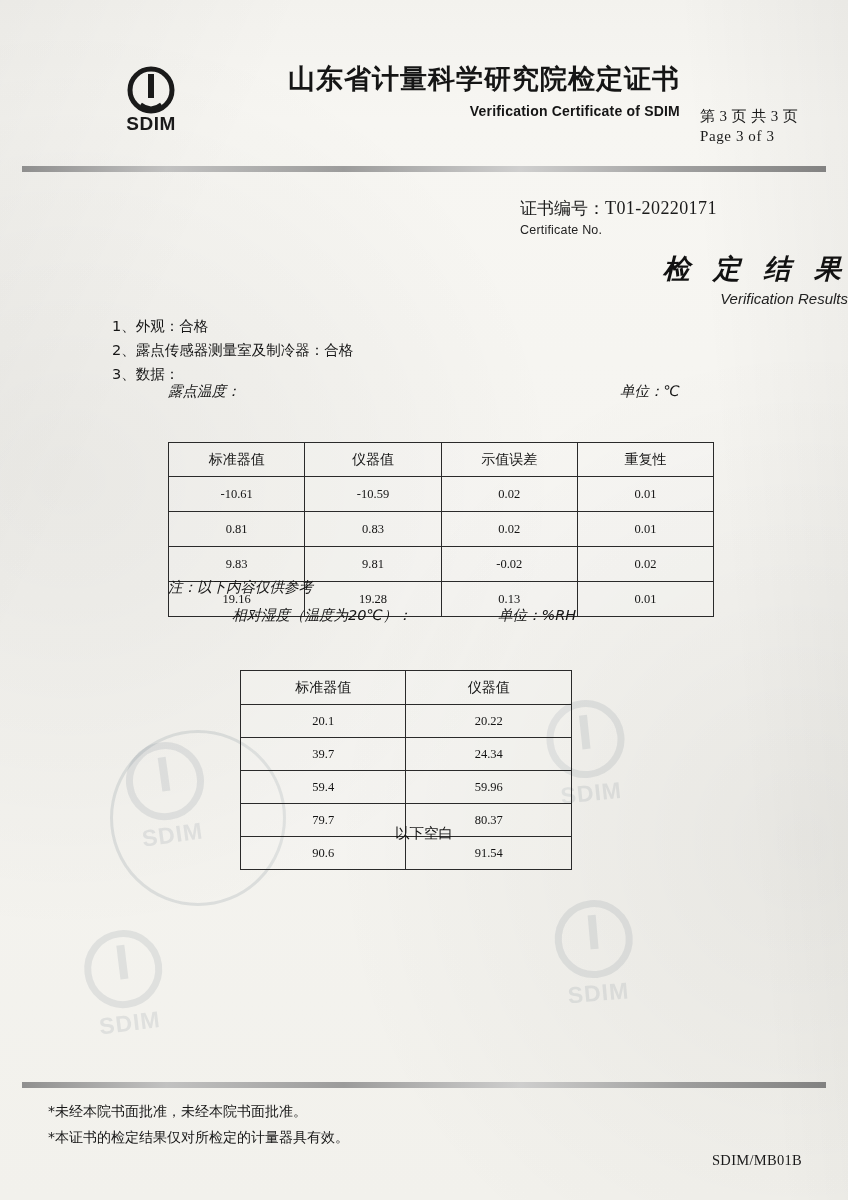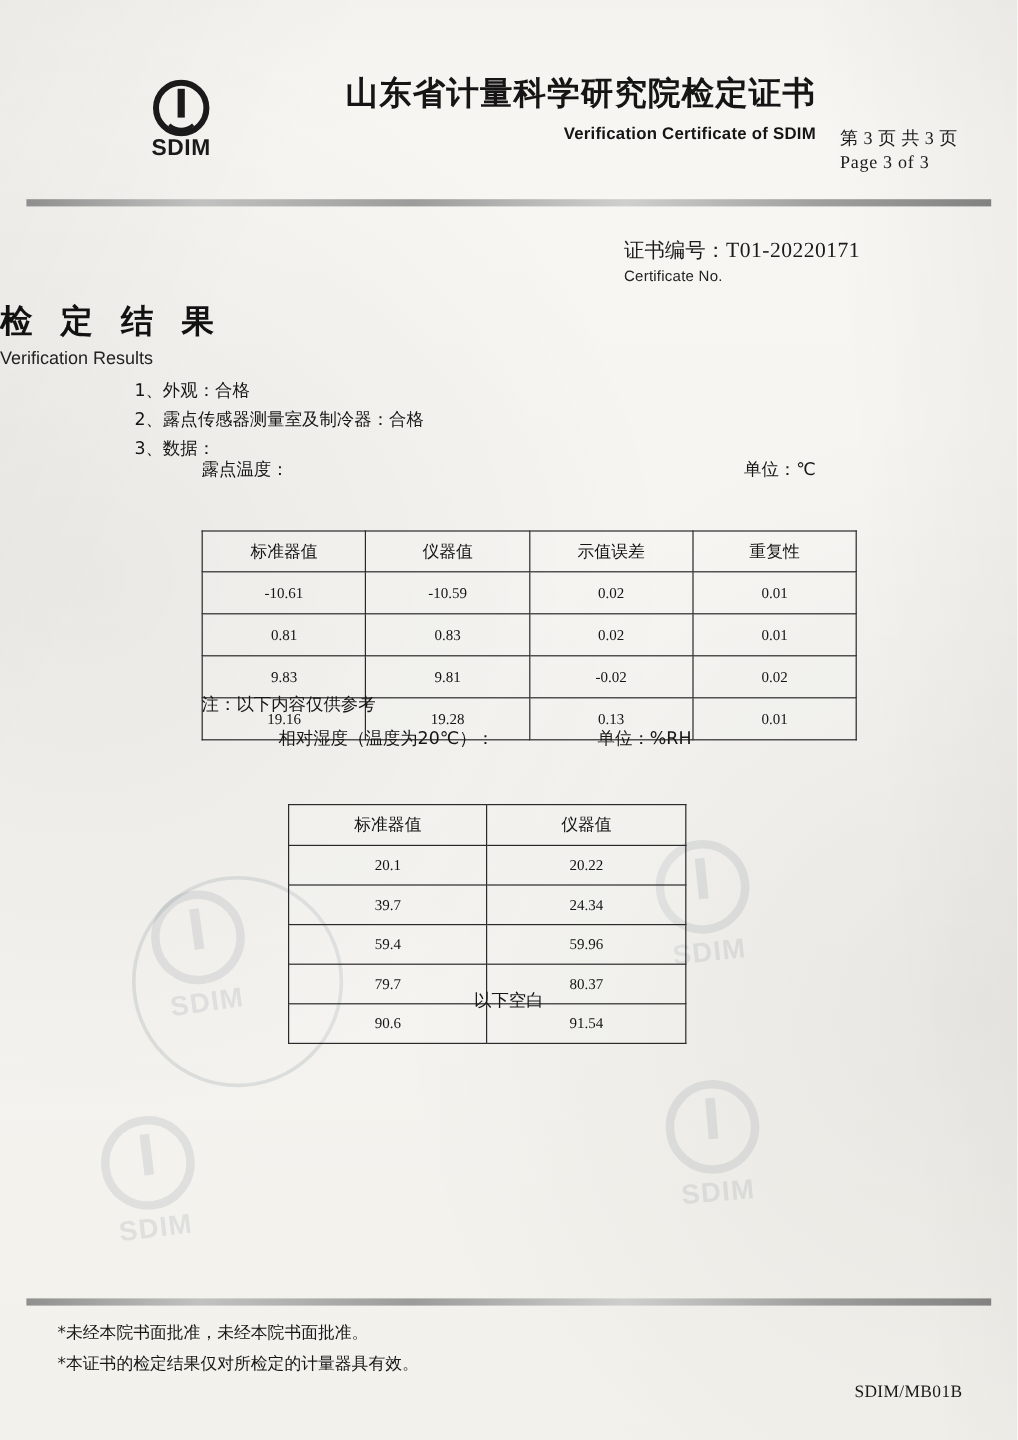--- a/index.html
+++ b/index.html
@@ -146,21 +146,22 @@
     margin-top: 2px;
     letter-spacing: 0.2px;
   }
 
   
   .results-head {
     position: absolute;
     left: 0;
     top: 252px;
     width: 848px;
-    text-align: left;
+    text-align: right;
+    font-style: italic;
   }
   .results-cn {
     font-family: "DejaVu Serif", serif;
     font-size: 27px;
     font-weight: bold;
     letter-spacing: 7px;
     color: #121212;
     line-height: 34px;
   }
   .results-en {
@@ -186,20 +187,21 @@
     white-space: nowrap;
   }
 
   
   .sub-label-row {
     position: absolute;
     font-family: "DejaVu Sans", sans-serif;
     font-size: 14.5px;
     color: #161616;
     white-space: nowrap;
+    font-style: italic;
   }
   #dew-label { left: 168px; top: 382px; }
   #dew-unit  { left: 620px; top: 382px; }
   #note-line { left: 168px; top: 578px; }
   #rh-label  { left: 232px; top: 606px; }
   #rh-unit   { left: 498px; top: 606px; }
   #blank-note {
     position: absolute;
     left: 0; top: 824px; width: 848px;
     text-align: center;

